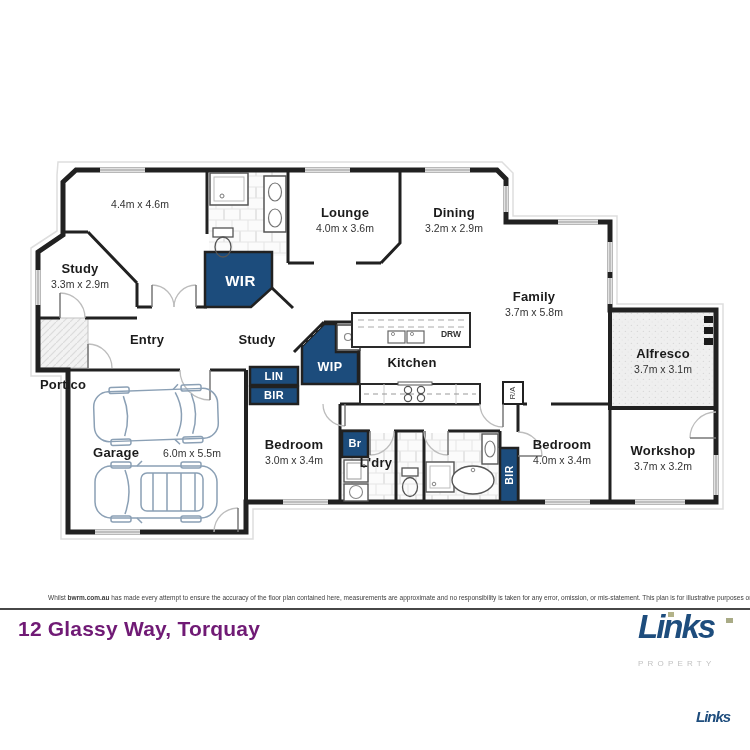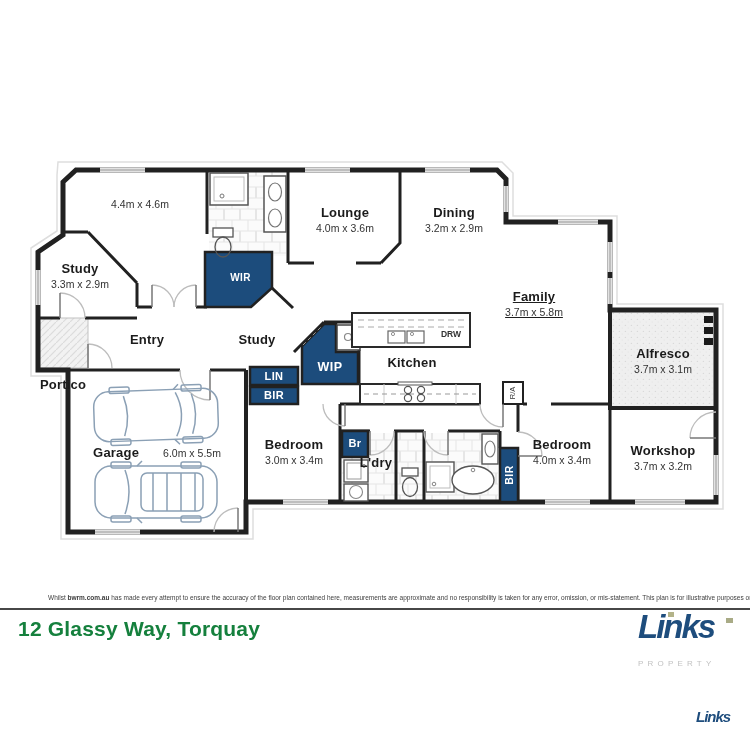--- a/index.html
+++ b/index.html
@@ -10,21 +10,21 @@
   .lbl{position:absolute;text-align:center;color:#1e1e1e;}
   .rname{font-weight:700;font-size:13px;line-height:1.12;color:#1b1b1b;letter-spacing:.2px;}
   .rdims{font-size:10.5px;color:#333;margin-top:1px;}
   .closet{position:absolute;color:#fff;font-weight:700;text-align:center;letter-spacing:.4px;}
   .rot{transform:rotate(-90deg);transform-origin:center center;}
   .garage-line{display:flex;justify-content:center;align-items:baseline;gap:24px;white-space:nowrap;}
   .tinytxt{position:absolute;color:#333;font-weight:700;text-align:center;}
   .footer-disclaimer{position:absolute;left:48px;top:594px;width:700px;font-size:6.5px;
     color:#3d3d3d;white-space:nowrap;}
   .divider{position:absolute;left:0;top:608px;width:750px;height:2px;background:#474747;}
-  .address{position:absolute;left:18px;top:617px;font-size:21px;font-weight:700;color:#15803d;
+  .address{position:absolute;left:18px;top:617px;font-size:21px;font-weight:700;color:#701a75;
     letter-spacing:.2px;}
   .logo{position:absolute;left:638px;top:610px;width:100px;text-align:left;}
   .logo-word{font-size:33px;font-weight:700;font-style:italic;color:#1e4d7d;letter-spacing:-2px;
     line-height:1;}
   .logo-accent{position:absolute;width:6px;height:5px;background:#b3b389;left:30px;top:2px;}
   .logo-accent2{position:absolute;width:7px;height:5px;background:#a9ab86;left:88px;top:8px;}
   .logo-sub{font-size:8px;letter-spacing:4.2px;color:#c2c2c2;margin-top:16px;font-weight:400;}
   .logo-small{position:absolute;left:696px;top:708px;font-size:15px;font-weight:700;
     font-style:italic;color:#1e4d7d;letter-spacing:-1px;}
 </style>
@@ -249,21 +249,21 @@
       <div class="rdims">3.3m x 2.9m</div>
     </div>
     <div class="lbl" style="left:295px;top:206px;width:100px;">
       <div class="rname">Lounge</div>
       <div class="rdims">4.0m x 3.6m</div>
     </div>
     <div class="lbl" style="left:402px;top:206px;width:104px;">
       <div class="rname">Dining</div>
       <div class="rdims">3.2m x 2.9m</div>
     </div>
-    <div class="lbl" style="left:484px;top:290px;width:100px;text-decoration:underline;">
+    <div class="lbl" style="left:484px;top:290px;width:100px;">
       <div class="rname">Family</div>
       <div class="rdims">3.7m x 5.8m</div>
     </div>
     <div class="lbl" style="left:611px;top:347px;width:104px;">
       <div class="rname">Alfresco</div>
       <div class="rdims">3.7m x 3.1m</div>
     </div>
     <div class="lbl" style="left:611px;top:444px;width:104px;">
       <div class="rname">Workshop</div>
       <div class="rdims">3.7m x 3.2m</div>
@@ -289,21 +289,21 @@
     <div class="lbl" style="left:217px;top:333px;width:80px;">
       <div class="rname">Study</div>
     </div>
     <div class="lbl" style="left:362px;top:356px;width:100px;">
       <div class="rname">Kitchen</div>
     </div>
     <div class="lbl" style="left:346px;top:456px;width:60px;text-align:center;">
       <div class="rname">L'dry</div>
     </div>
 
-    <div class="closet" style="left:205px;top:272px;width:71px;font-size:10px;">WIR</div>
+    <div class="closet" style="left:205px;top:272px;width:71px;font-size:15px;">WIR</div>
     <div class="closet" style="left:302px;top:360px;width:56px;font-size:12.5px;">WIP</div>
     <div class="closet" style="left:250px;top:370px;width:48px;font-size:11px;">LIN</div>
     <div class="closet" style="left:250px;top:389px;width:48px;font-size:11px;">BIR</div>
     <div class="closet" style="left:342px;top:437px;width:26px;font-size:11px;">Br</div>
     <div class="closet rot" style="left:482px;top:466px;width:54px;height:18px;line-height:18px;font-size:10.5px;">BIR</div>
 
     <div class="tinytxt" style="left:436px;top:329px;width:30px;font-size:8.5px;">DRW</div>
     <div class="tinytxt rot" style="left:502px;top:386px;width:22px;height:14px;line-height:14px;font-size:7.5px;font-weight:400;">R/A</div>
   </div>
 

